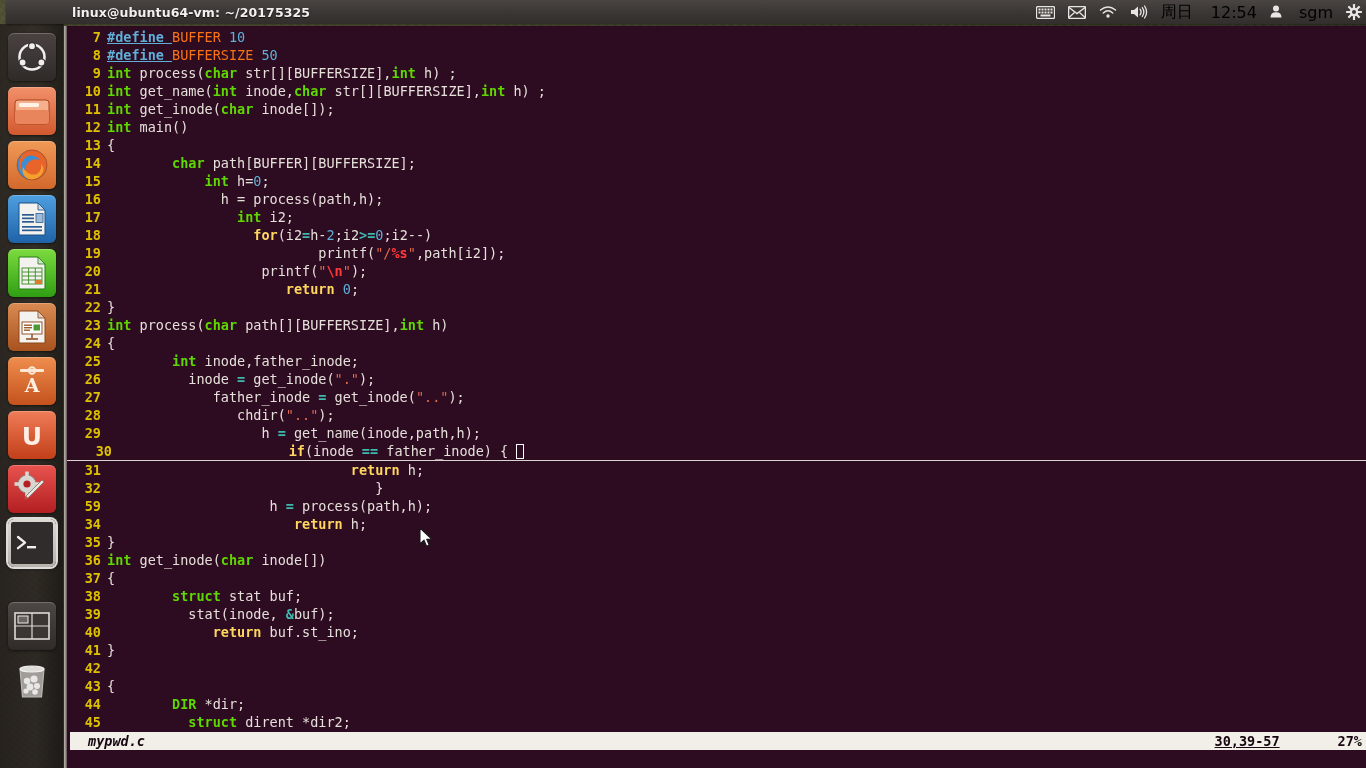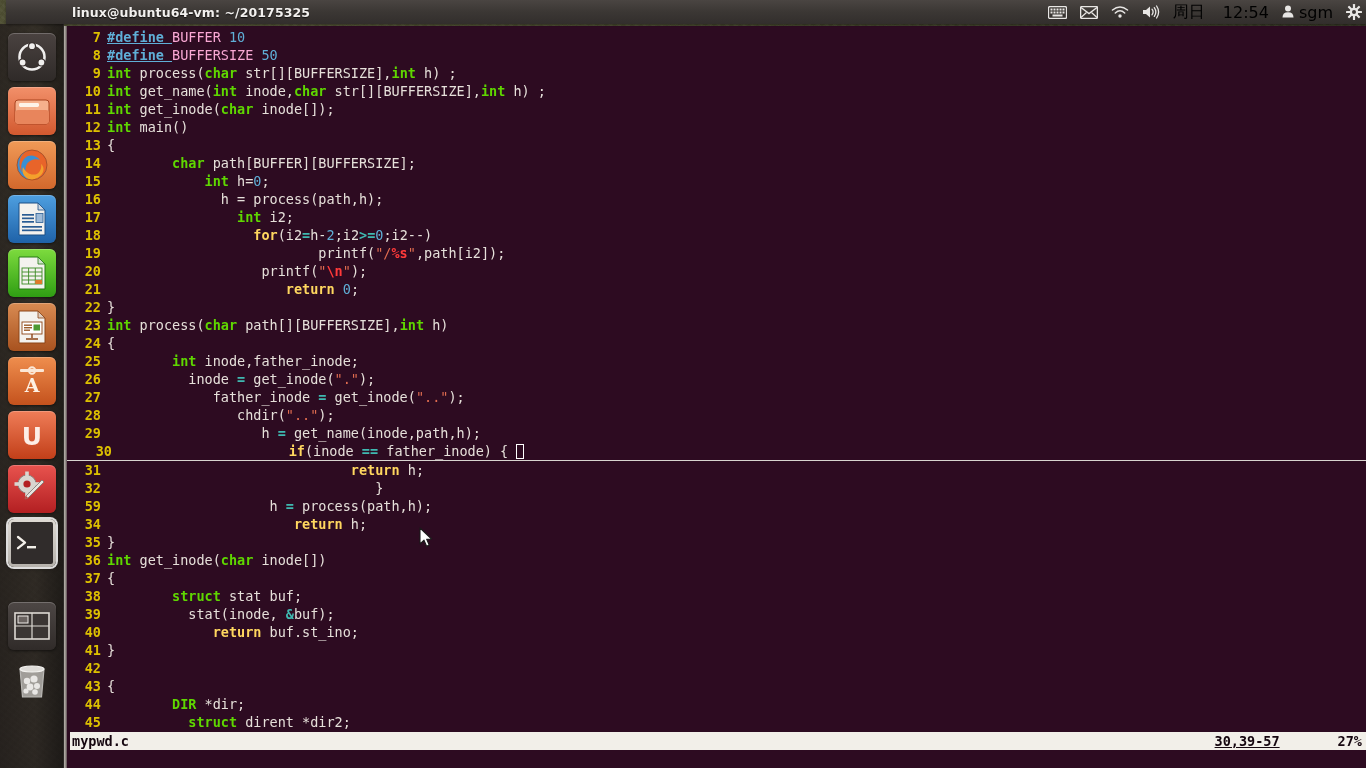--- a/index.html
+++ b/index.html
@@ -36,21 +36,21 @@
     font-family:"DejaVu Sans", sans-serif;
     text-shadow:0 1px 1px rgba(0,0,0,.7); letter-spacing:.1px;
     white-space:nowrap;
   }
   .panel-spacer { flex:1; }
   .tray { display:flex; align-items:center; gap:13px; padding-right:10px; }
   .tray-item { display:flex; align-items:center; color:#e8e6e4; font-size:12.5px;
                font-weight:bold; text-shadow:0 1px 1px rgba(0,0,0,.6); }
   .tray-item svg { display:block; }
   .tray-clock { display:flex; align-items:center; gap:18px; }
-  .tray-user { display:flex; align-items:center; gap:5px; }
+  .tray-user { display:flex; align-items:center; gap:17px; }
 
   
   .launcher {
     position:absolute; left:0; top:24px; width:64px; height:744px;
     background:linear-gradient(90deg, rgba(34,28,28,.80) 0%, rgba(40,33,33,.72) 55%, rgba(24,20,20,.85) 100%);
     z-index:40; padding-top:4px;
     box-shadow:inset -1px 0 0 rgba(255,255,255,.07);
   }
   .licon {
     position:relative; width:48px; height:48px; margin:5px auto 6px auto;
@@ -91,40 +91,40 @@
   .ln {
     width:40px; min-width:40px; text-align:right; padding-right:6px;
     color:#ddc000; font-weight:bold;
   }
   .row.cursorline { border-bottom:1px solid #d8d4cf; height:19px;padding-left:11px; }
   .txt { color:#e6e0da; }
 
   .k  { color:#5fd700; font-weight:bold; }      
   .kw { color:#ffd75f; font-weight:bold; }      
   .pp { color:#5fafd7; font-weight:bold;text-decoration:underline; }      
-  .id { color:#f9a8d4; }                        
+  .id { color:#f97316; }                        
   .num{ color:#5fafd7; }                        
   .str{ color:#e06c50; }                        
   .esc{ color:#ff3a3a; font-weight:bold; }      
   .op { color:#3fb8b0; font-weight:bold; }                        
 
   .cursor {
     display:inline-block; width:8px; height:15px;
     border:1px solid #ffffff; vertical-align:-3px; background:transparent;
   }
 
   
   .statusbar {
     position:absolute; left:3px; bottom:18px; right:0; height:18px;
     background:#f2efe9; color:#15060f;
     font-family:"DejaVu Sans Mono","Liberation Mono",monospace;
     font-size:13.5px; font-weight:bold;
     display:flex; align-items:center; white-space:pre;
   }
-  .sb-file { padding-left:2px; }
+  .sb-file { padding-left:18px;font-style:italic; }
   .sb-spacer { flex:1; }
   .sb-pos { padding-right:58px;text-decoration:underline; }
   .sb-pct { padding-right:4px; }
   .cmdline {
     position:absolute; left:3px; bottom:0; right:0; height:18px; background:#2d0b21;
   }
 
   
   .mouse { position:absolute; left:419px; top:527px; z-index:70; pointer-events:none; }
 </style>

